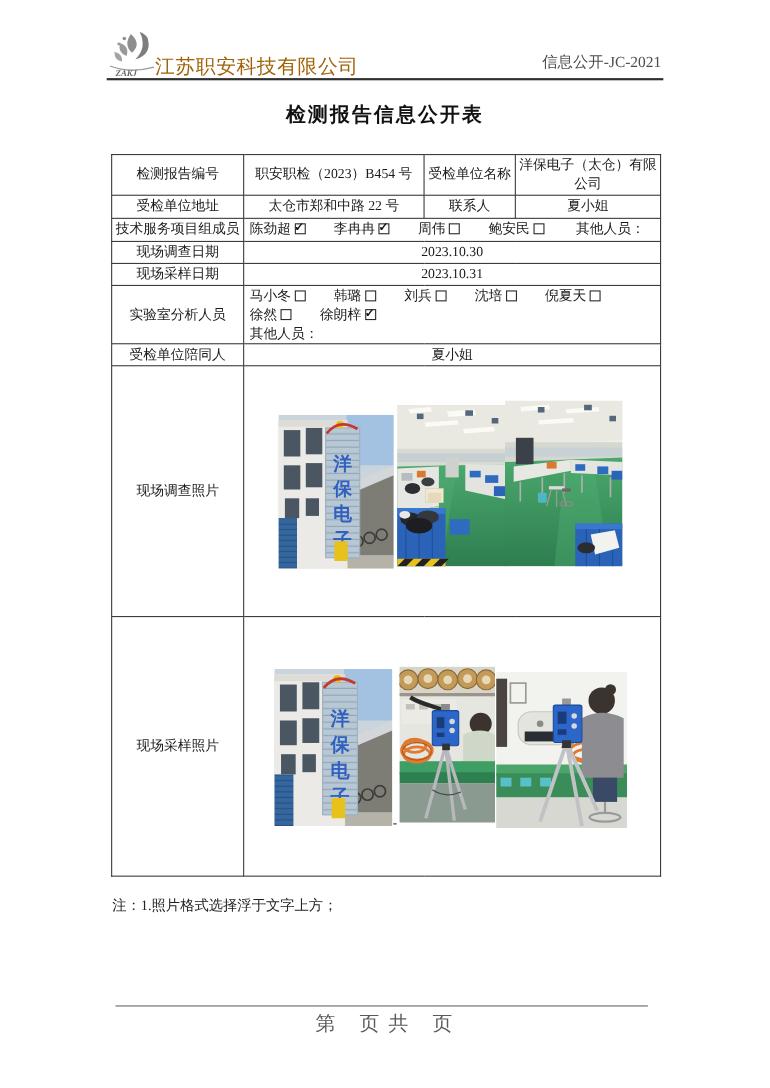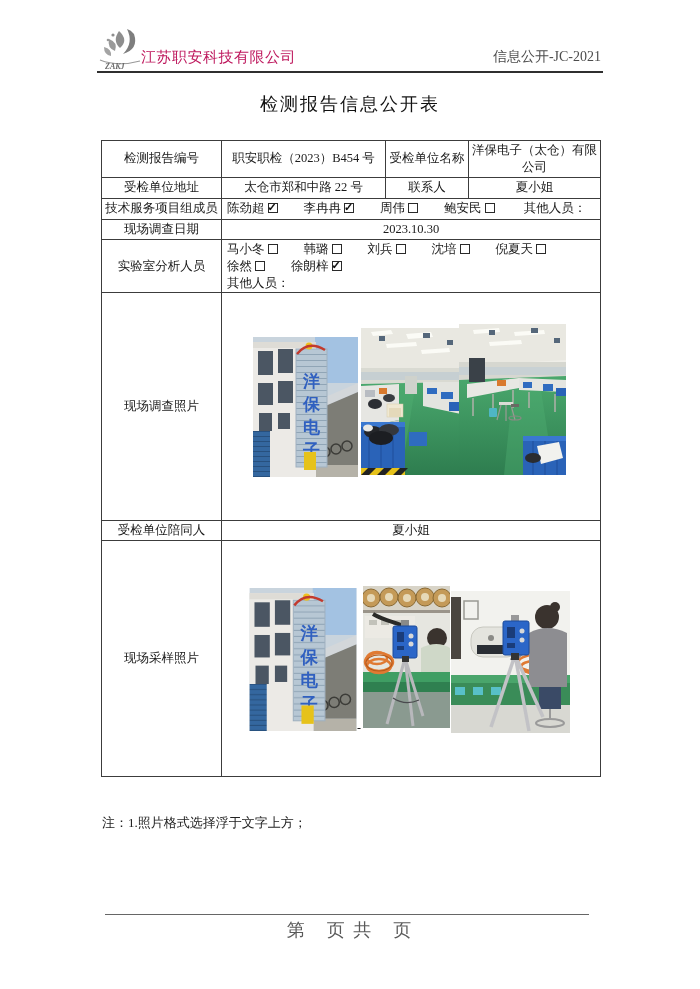--- a/index.html
+++ b/index.html
@@ -1,26 +1,26 @@
 <!DOCTYPE html>
 <html><head>
 <meta charset="utf-8">
 <style>
   *{margin:0;padding:0;box-sizing:border-box}
   html,body{background:#fff}
   body{width:700px;height:989px;position:relative;overflow:hidden;
        font-family:"Liberation Serif","DejaVu Serif",serif;color:#1a1a1a}
   
   .logo{position:absolute;left:97px;top:27px}
-  .header-company{position:absolute;left:141px;top:48px;font-size:15px;color:#be185d;letter-spacing:.5px}
+  .header-company{position:absolute;left:141px;top:48px;font-size:18px;color:#a16207;letter-spacing:.5px}
   .header-code{position:absolute;right:99px;top:48px;font-size:14px;color:#4c4c4c}
   .header-rule{position:absolute;left:97px;top:71px;width:506px;height:2px;background:#2f2f2f}
   
   .doc-title{position:absolute;left:0;top:92px;width:100%;text-align:center;
-             font-size:18px;font-weight:normal;letter-spacing:2px;color:#111}
+             font-size:18px;font-weight:bold;letter-spacing:2px;color:#111}
   
   table.main{position:absolute;left:101px;top:140px;width:499px;border-collapse:collapse;table-layout:fixed}
   td{border:1px solid #3c3c3c;font-size:12.5px;padding:1px 3px;vertical-align:middle;line-height:1.35}
   td.lbl{text-align:center;padding:1px 1px}
   td.ctr{text-align:center}
   td.left{text-align:left;padding-left:5px}
   .cl-item{margin-right:26px;white-space:nowrap}
   .cb{display:inline-block;width:10px;height:10px;border:1.4px solid #2a2a2a;margin-left:3px;
       vertical-align:-1px;position:relative;background:#fff}
   .cb.checked::after{content:"✓";position:absolute;left:-1px;top:-4px;font-size:11px;font-weight:bold;color:#111}
@@ -129,26 +129,34 @@
     <td class="lbl">技术服务项目组成员</td>
     <td class="left" colspan="3">
       <span><span class="cl-item"><span>陈劲超</span><span class="cb checked"></span></span><span class="cl-item"><span>李冉冉</span><span class="cb checked"></span></span><span class="cl-item"><span>周伟</span><span class="cb"></span></span><span class="cl-item"><span>鲍安民</span><span class="cb"></span></span></span>
       <span class="others">其他人员：</span>
     </td>
   </tr>
   <tr style="height:20px">
     <td class="lbl">现场调查日期</td>
     <td class="ctr" colspan="3">2023.10.30</td>
   </tr>
+  <tr style="height:20px">
+    <td class="lbl">现场采样日期</td>
+    <td class="ctr" colspan="3">2023.10.31</td>
+  </tr>
   <tr style="height:40px">
     <td class="lbl">实验室分析人员</td>
     <td class="left" colspan="3">
       <div><span class="cl-item"><span>马小冬</span><span class="cb"></span></span><span class="cl-item"><span>韩璐</span><span class="cb"></span></span><span class="cl-item"><span>刘兵</span><span class="cb"></span></span><span class="cl-item"><span>沈培</span><span class="cb"></span></span><span class="cl-item"><span>倪夏天</span><span class="cb"></span></span><span class="cl-item"><span>徐然</span><span class="cb"></span></span><span class="cl-item"><span>徐朗梓</span><span class="cb checked"></span></span></div>
       <div class="others">其他人员：</div>
     </td>
+  </tr>
+  <tr style="height:20px">
+    <td class="lbl">受检单位陪同人</td>
+    <td class="ctr" colspan="3">夏小姐</td>
   </tr>
   <tr style="height:228px">
     <td class="lbl">现场调查照片</td>
     <td class="photo-cell" colspan="3">
       <div class="photo" style="left:31px;top:44px;width:105px;height:140px">
         <svg width="105" height="140" viewBox="0 0 105 140">
               <use href="#sym-building"></use>
             </svg>
       </div>
       <div class="photo" style="left:139px;top:35px;width:100px;height:147px">
@@ -246,24 +254,20 @@
                 <line x1="74" y1="117" x2="74" y2="151"></line>
                 <line x1="86" y1="117" x2="86" y2="151"></line>
                 <line x1="98" y1="117" x2="98" y2="151"></line>
               </g>
           <polygon points="78,122 100,118 104,134 82,140" fill="#f2f2ee"></polygon>
           <ellipse cx="74" cy="134" rx="8" ry="5" fill="#2a2c30"></ellipse>
         </svg>
       </div>
     </td>
   </tr>
-  <tr style="height:20px">
-    <td class="lbl">受检单位陪同人</td>
-    <td class="ctr" colspan="3">夏小姐</td>
-  </tr>
   <tr style="height:236px">
     <td class="lbl">现场采样照片</td>
     <td class="photo-cell" colspan="3">
       <div class="photo" style="left:26px;top:47px;width:110px;height:143px">
         <svg width="110" height="143" viewBox="0 0 105 140">
               <use href="#sym-building"></use>
             </svg>
       </div>
       <span class="dash" style="left:135px;top:179px">-</span>
       <div class="photo" style="left:141px;top:45px;width:87px;height:142px">

